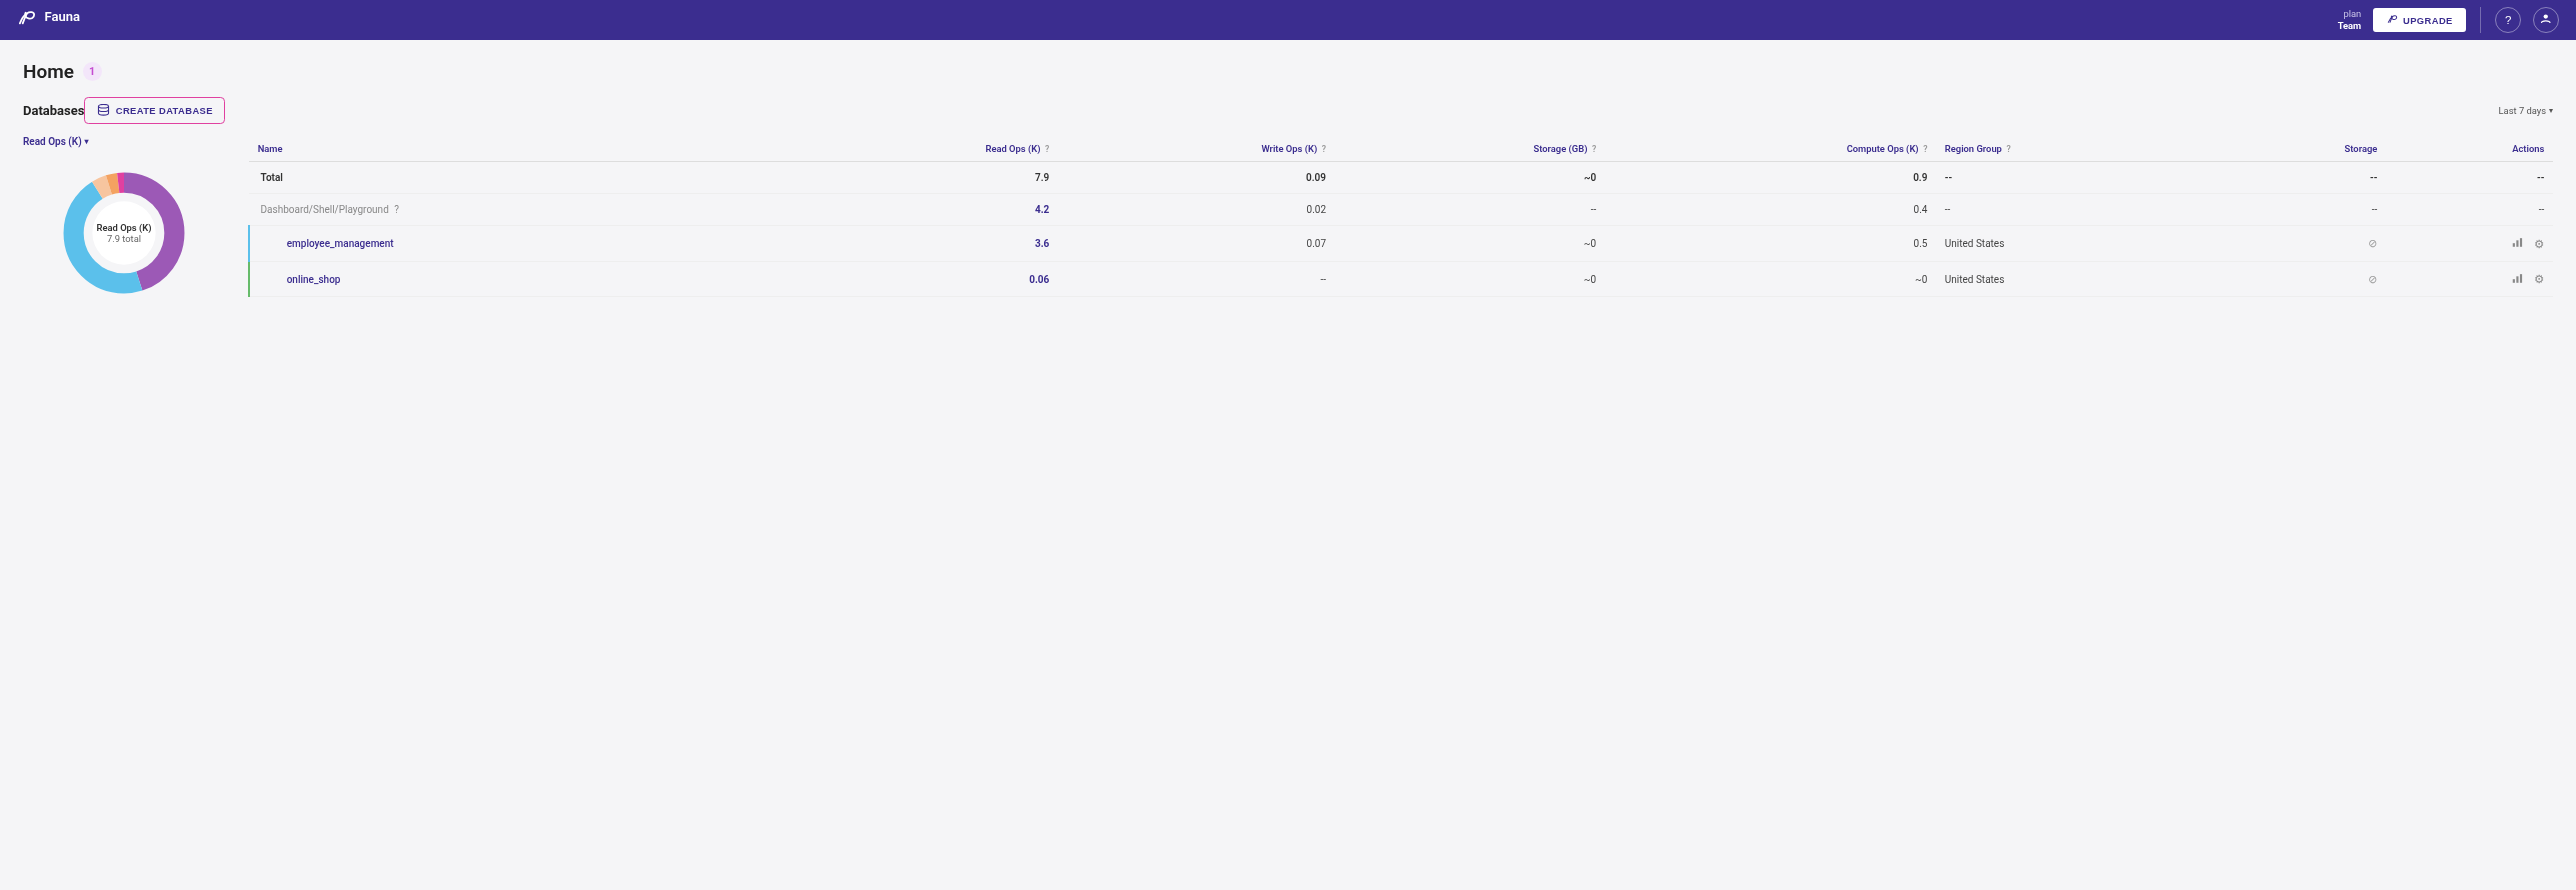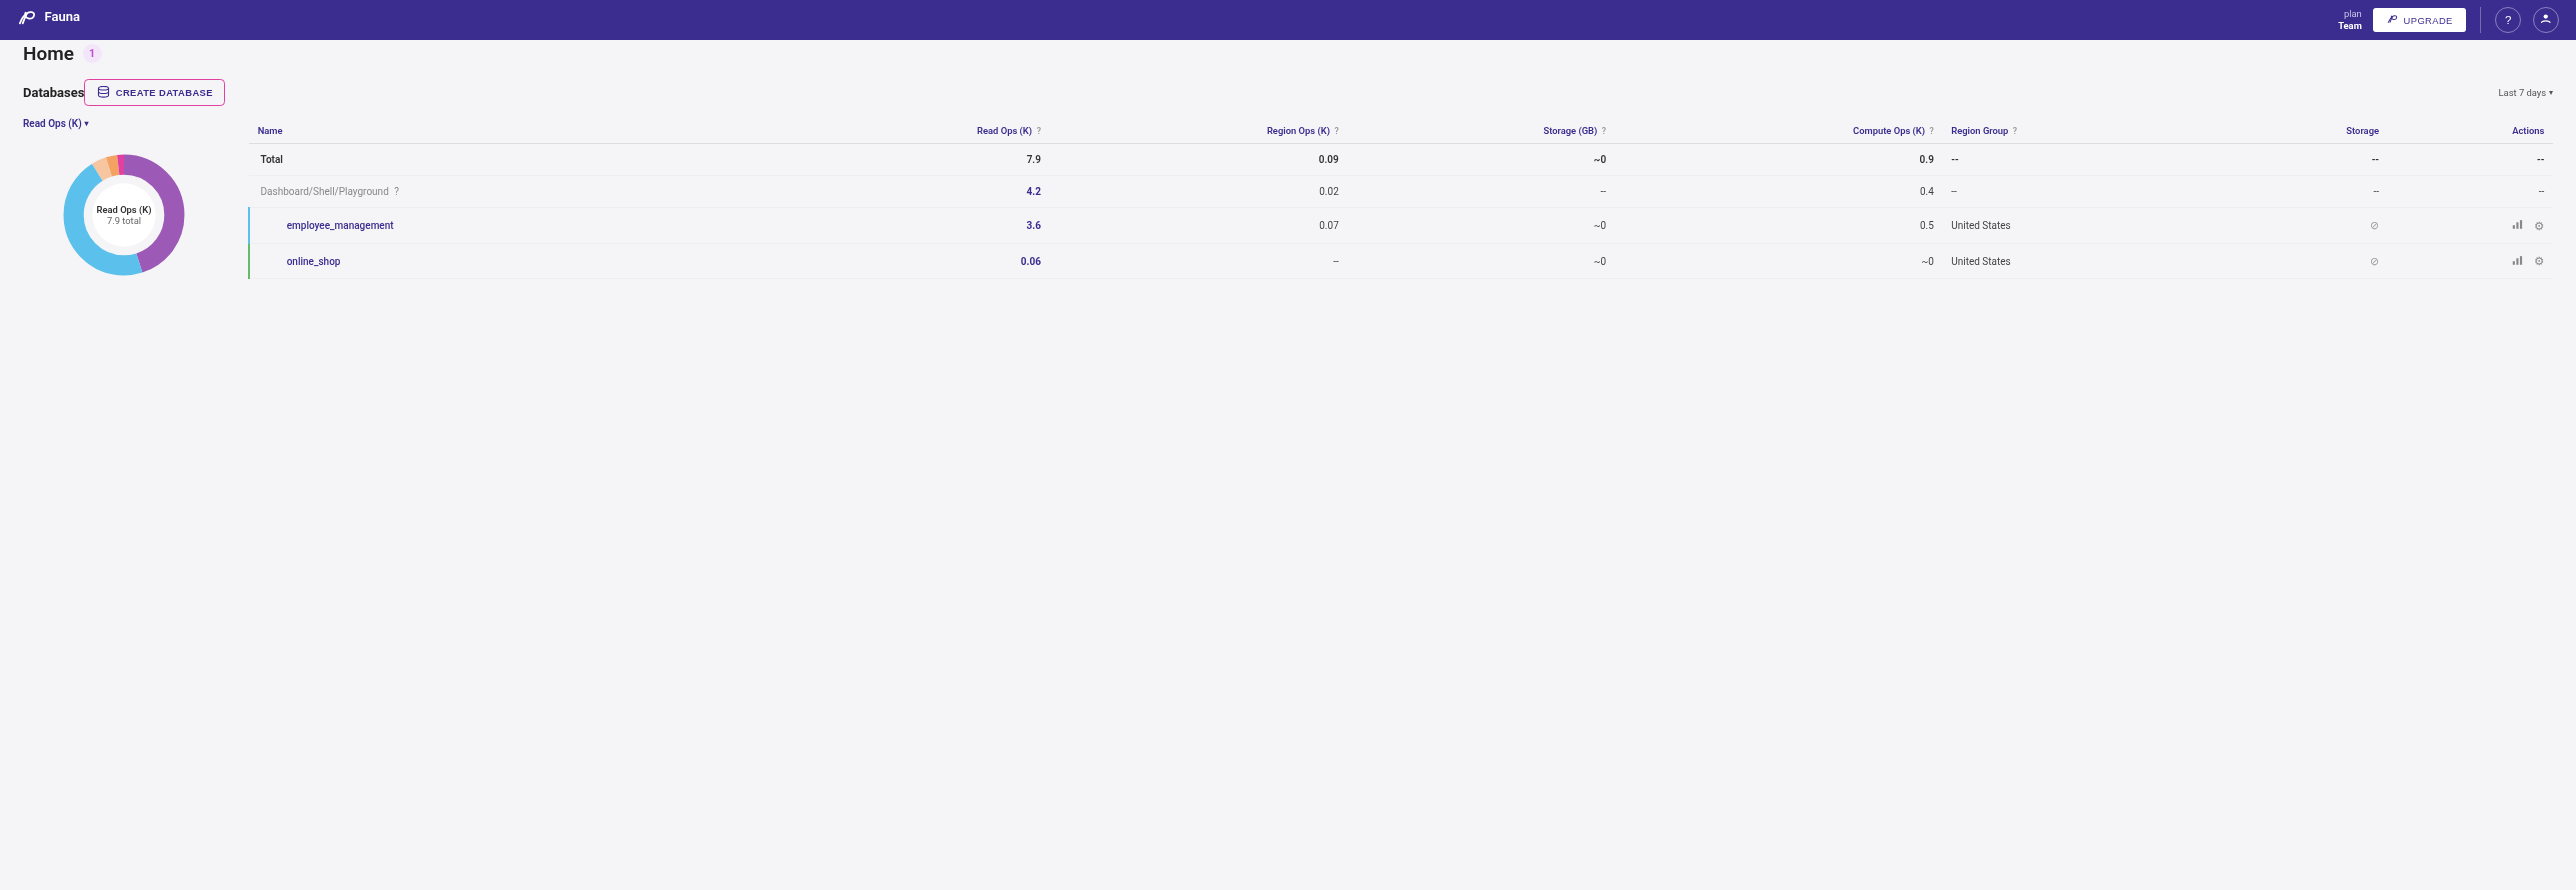--- a/index.html
+++ b/index.html
@@ -20,42 +20,42 @@
     .nav-right { display: flex; align-items: center; gap: 11.5px; }
     .plan-info { color: #c9c4e8; font-size: 9.4px; text-align: right; line-height: 1.3; }
     .plan-info span { display: block; }
     .upgrade-btn {
       background: white;
       color: #3b2d8f;
       border: none;
       border-radius: 2.9px;
       padding: 5.8px 13px;
       font-size: 9.4px;
-      font-weight: 400;
+      font-weight: 700;
       cursor: pointer;
       display: flex;
       align-items: center;
       gap: 4.3px;
       letter-spacing: 0.4px;
     }
     .upgrade-btn .btn-bird { color: #3b2d8f; font-size: 11.5px; }
     .nav-icon-btn {
       width: 26px; height: 26px;
       border-radius: 50%;
       border: 1.4px solid rgba(255,255,255,0.4);
       background: transparent;
       color: white;
       display: flex; align-items: center; justify-content: center;
       cursor: pointer;
       font-size: 11.5px;
     }
     .nav-divider { width: 0.7px; height: 26px; background: rgba(255,255,255,0.3); margin: 0 2.9px; }
 
     
-    .page-content { padding: 2px 23px; }
+    .page-content { padding: 20px 23px; }
     .page-title { font-size: 19px; font-weight: 600; color: #222; display: flex; align-items: center; gap: 8.7px; margin-bottom: 14.4px; }
     .page-badge { background: #e8d5f5; color: #9b59b6; font-size: 10px; font-weight: 700; width: 17.3px; height: 17.3px; border-radius: 50%; display: flex; align-items: center; justify-content: center; }
 
     
     .section-header { display: flex; align-items: center; justify-content: space-between; margin-bottom: 11.5px; }
     .section-header-left { display: flex; align-items: center; gap: 0; }
     .section-title { font-size: 13px; font-weight: 700; color: #222; }
     .create-db-btn {
       border: 1.8px solid #e040a0;
       border-radius: 4.3px;
@@ -223,21 +223,21 @@
         <thead>
           <tr>
             <th>
               <span>Name</span>
             </th>
             <th class="right-align">
               <span>Read Ops (K)</span>
               <span class="help-icon">?</span>
             </th>
             <th class="right-align">
-              <span>Region Ops (K)</span>
+              <span>Write Ops (K)</span>
               <span class="help-icon">?</span>
             </th>
             <th class="right-align">
               <span>Storage (GB)</span>
               <span class="help-icon">?</span>
             </th>
             <th class="right-align">
               <span>Compute Ops (K)</span>
               <span class="help-icon">?</span>
             </th>

